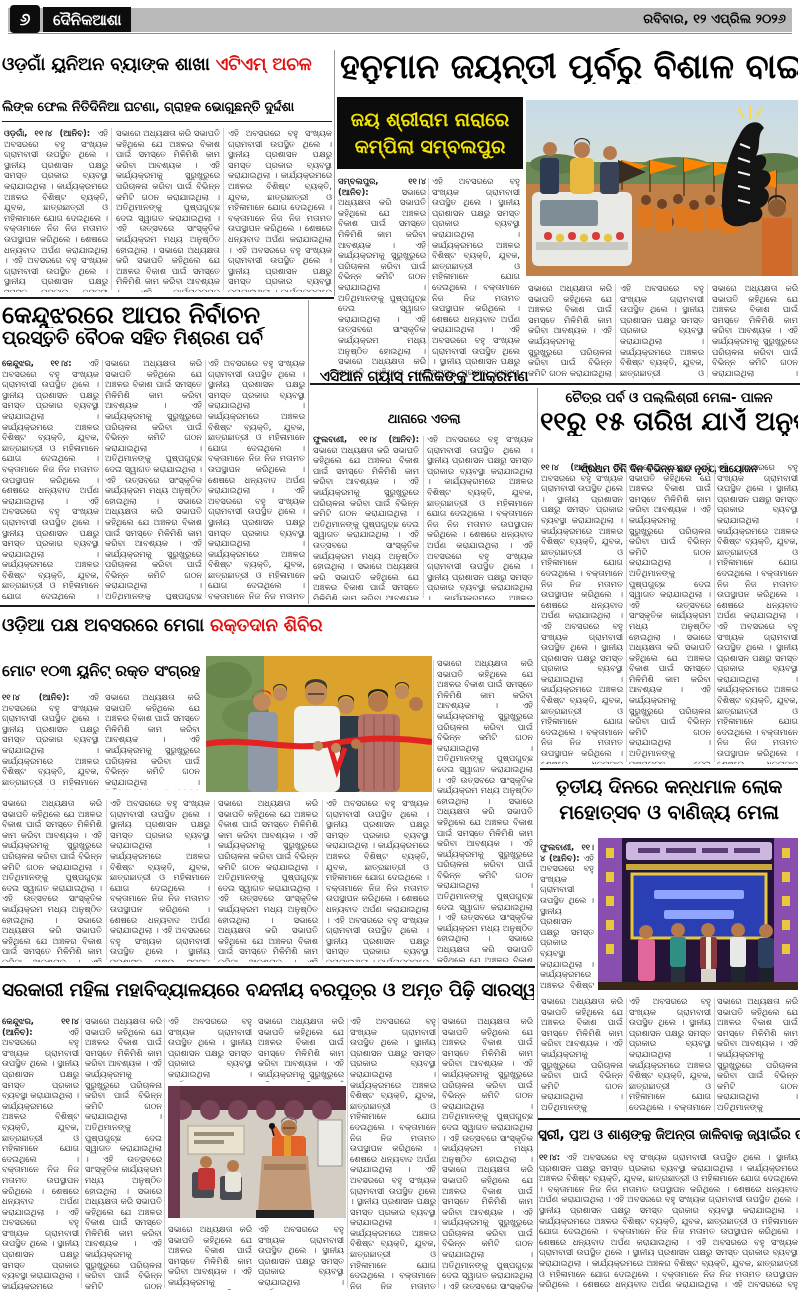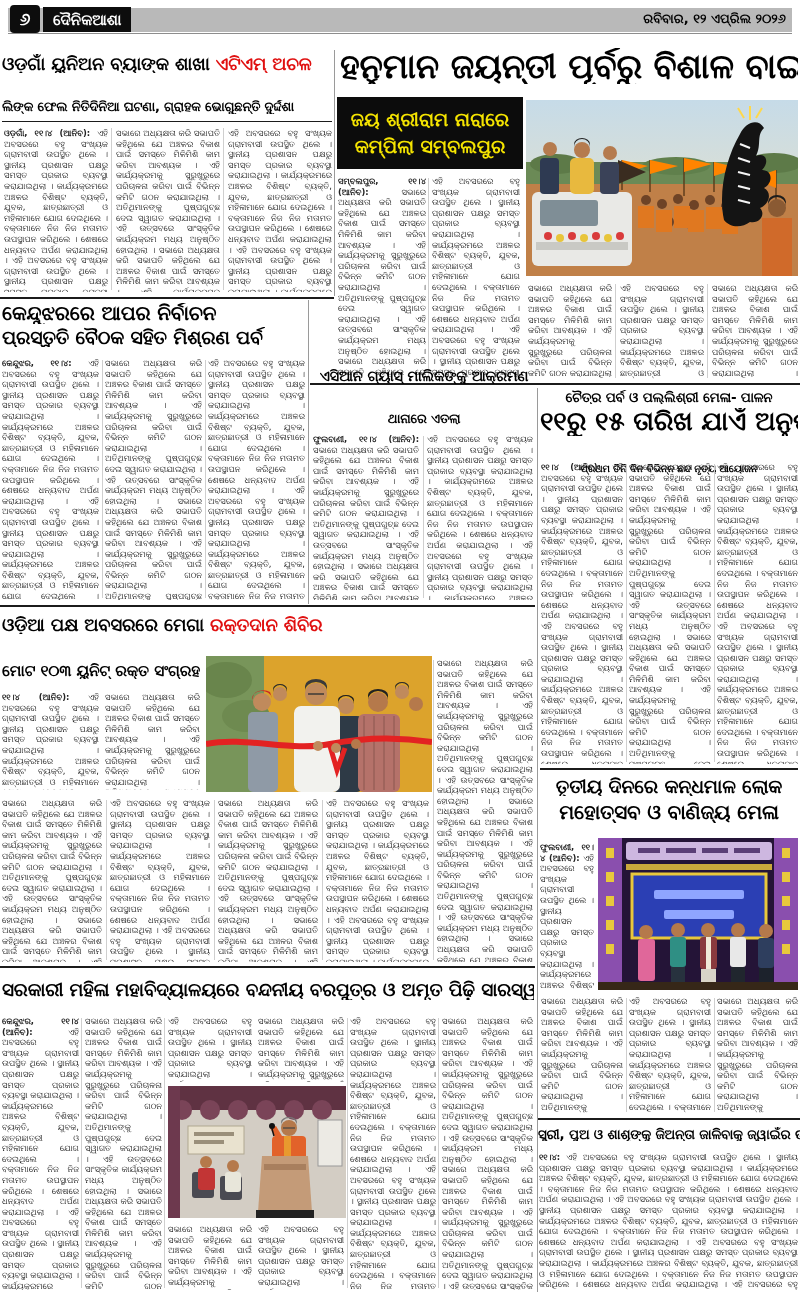--- a/index.html
+++ b/index.html
@@ -155,21 +155,21 @@
 <div class="greek" style="left:432px;top:176px;width:88px;height:202px">ଏହି ଅବସରରେ ବହୁ ସଂଖ୍ୟକ ଗ୍ରାମବାସୀ ଉପସ୍ଥିତ ଥିଲେ । ସ୍ଥାନୀୟ ପ୍ରଶାସନ ପକ୍ଷରୁ ସମସ୍ତ ପ୍ରକାର ବ୍ୟବସ୍ଥା କରାଯାଇଥିଲା । କାର୍ଯ୍ୟକ୍ରମରେ ଅଞ୍ଚଳର ବିଶିଷ୍ଟ ବ୍ୟକ୍ତି, ଯୁବକ, ଛାତ୍ରଛାତ୍ରୀ ଓ ମହିଳାମାନେ ଯୋଗ ଦେଇଥିଲେ । ବକ୍ତାମାନେ ନିଜ ନିଜ ମତାମତ ଉପସ୍ଥାପନ କରିଥିଲେ । ଶେଷରେ ଧନ୍ୟବାଦ ଅର୍ପଣ କରାଯାଇଥିଲା । ଏହି ଅବସରରେ ବହୁ ସଂଖ୍ୟକ ଗ୍ରାମବାସୀ ଉପସ୍ଥିତ ଥିଲେ । ସ୍ଥାନୀୟ ପ୍ରଶାସନ ପକ୍ଷରୁ ସମସ୍ତ ପ୍ରକାର ବ୍ୟବସ୍ଥା କରାଯାଇଥିଲା । କାର୍ଯ୍ୟକ୍ରମରେ ଅଞ୍ଚଳର ବିଶିଷ୍ଟ ବ୍ୟକ୍ତି, ଯୁବକ, ଛାତ୍ରଛାତ୍ରୀ ଓ ମହିଳାମାନେ ଯୋଗ ଦେଇଥିଲେ । ବକ୍ତାମାନେ ନିଜ ନିଜ ମତାମତ ଉପସ୍ଥାପନ କରିଥିଲେ । ଶେଷରେ ଧନ୍ୟବାଦ ଅର୍ପଣ କରାଯାଇଥିଲା । ଏହି ଅବସରରେ ବହୁ ସଂଖ୍ୟକ ଗ୍ରାମବାସୀ ଉପସ୍ଥିତ ଥିଲେ । ସ୍ଥାନୀୟ ପ୍ରଶାସନ ପକ୍ଷରୁ ସମସ୍ତ ପ୍ରକାର ବ୍ୟବସ୍ଥା କରାଯାଇଥିଲା । କାର୍ଯ୍ୟକ୍ରମରେ ଅଞ୍ଚଳର ବିଶିଷ୍ଟ ବ୍ୟକ୍ତି, ଯୁବକ, ଛାତ୍ରଛାତ୍ରୀ ଓ ମହିଳାମାନେ ଯୋଗ ଦେଇଥିଲେ । ବକ୍ତାମାନେ ନିଜ ନିଜ ମତାମତ ଉପସ୍ଥାପନ କରିଥିଲେ । ଶେଷରେ ଧନ୍ୟବାଦ ଅର୍ପଣ କରାଯାଇଥିଲା । ଏହି ଅବସରରେ ବହୁ ସଂଖ୍ୟକ ଗ୍ରାମବାସୀ ଉପସ୍ଥିତ ଥିଲେ । ସ୍ଥାନୀୟ ପ୍ରଶାସନ ପକ୍ଷରୁ ସମସ୍ତ ପ୍ରକାର ବ୍ୟବସ୍ଥା କରାଯାଇଥିଲା ।</div>
 <div class="greek" style="left:528px;top:283px;width:84px;height:96px">ସଭାରେ ଅଧ୍ୟକ୍ଷତା କରି ସଭାପତି କହିଥିଲେ ଯେ ଅଞ୍ଚଳର ବିକାଶ ପାଇଁ ସମସ୍ତେ ମିଳିମିଶି କାମ କରିବା ଆବଶ୍ୟକ । ଏହି କାର୍ଯ୍ୟକ୍ରମକୁ ସୁରୁଖୁରୁରେ ପରିଚାଳନା କରିବା ପାଇଁ ବିଭିନ୍ନ କମିଟି ଗଠନ କରାଯାଇଥିଲା । ଅତିଥିମାନଙ୍କୁ ପୁଷ୍ପଗୁଚ୍ଛ ଦେଇ ସ୍ୱାଗତ କରାଯାଇଥିଲା । ଏହି ଉତ୍ସବରେ ସାଂସ୍କୃତିକ କାର୍ଯ୍ୟକ୍ରମ ମଧ୍ୟ ଅନୁଷ୍ଠିତ ହୋଇଥିଲା । ସଭାରେ ଅଧ୍ୟକ୍ଷତା କରି ସଭାପତି କହିଥିଲେ ଯେ ଅଞ୍ଚଳର ବିକାଶ ପାଇଁ ସମସ୍ତେ ମିଳିମିଶି କାମ କରିବା ଆବଶ୍ୟକ । ଏହି କାର୍ଯ୍ୟକ୍ରମକୁ ସୁରୁଖୁରୁରେ ପରିଚାଳନା କରିବା ପାଇଁ ବିଭିନ୍ନ କମିଟି ଗଠନ କରାଯାଇଥିଲା । ଅତିଥିମାନଙ୍କୁ ପୁଷ୍ପଗୁଚ୍ଛ ଦେଇ ସ୍ୱାଗତ କରାଯାଇଥିଲା । ଏହି ଉତ୍ସବରେ ସାଂସ୍କୃତିକ କାର୍ଯ୍ୟକ୍ରମ ମଧ୍ୟ ଅନୁଷ୍ଠିତ ହୋଇଥିଲା । ସଭାରେ ଅଧ୍ୟକ୍ଷତା କରି ସଭାପତି କହିଥିଲେ ଯେ ଅଞ୍ଚଳର ବିକାଶ ପାଇଁ ସମସ୍ତେ ମିଳିମିଶି କାମ କରିବା ଆବଶ୍ୟକ । ଏହି କାର୍ଯ୍ୟକ୍ରମକୁ ସୁରୁଖୁରୁରେ ପରିଚାଳନା କରିବା ପାଇଁ ବିଭିନ୍ନ କମିଟି ଗଠନ କରାଯାଇଥିଲା । ଅତିଥିମାନଙ୍କୁ ପୁଷ୍ପଗୁଚ୍ଛ ଦେଇ ସ୍ୱାଗତ କରାଯାଇଥିଲା । ଏହି ଉତ୍ସବରେ ସାଂସ୍କୃତିକ କାର୍ଯ୍ୟକ୍ରମ ମଧ୍ୟ ଅନୁଷ୍ଠିତ ହୋଇଥିଲା ।</div>
 <div class="greek" style="left:620px;top:283px;width:84px;height:96px">ଏହି ଅବସରରେ ବହୁ ସଂଖ୍ୟକ ଗ୍ରାମବାସୀ ଉପସ୍ଥିତ ଥିଲେ । ସ୍ଥାନୀୟ ପ୍ରଶାସନ ପକ୍ଷରୁ ସମସ୍ତ ପ୍ରକାର ବ୍ୟବସ୍ଥା କରାଯାଇଥିଲା । କାର୍ଯ୍ୟକ୍ରମରେ ଅଞ୍ଚଳର ବିଶିଷ୍ଟ ବ୍ୟକ୍ତି, ଯୁବକ, ଛାତ୍ରଛାତ୍ରୀ ଓ ମହିଳାମାନେ ଯୋଗ ଦେଇଥିଲେ । ବକ୍ତାମାନେ ନିଜ ନିଜ ମତାମତ ଉପସ୍ଥାପନ କରିଥିଲେ । ଶେଷରେ ଧନ୍ୟବାଦ ଅର୍ପଣ କରାଯାଇଥିଲା । ଏହି ଅବସରରେ ବହୁ ସଂଖ୍ୟକ ଗ୍ରାମବାସୀ ଉପସ୍ଥିତ ଥିଲେ । ସ୍ଥାନୀୟ ପ୍ରଶାସନ ପକ୍ଷରୁ ସମସ୍ତ ପ୍ରକାର ବ୍ୟବସ୍ଥା କରାଯାଇଥିଲା । କାର୍ଯ୍ୟକ୍ରମରେ ଅଞ୍ଚଳର ବିଶିଷ୍ଟ ବ୍ୟକ୍ତି, ଯୁବକ, ଛାତ୍ରଛାତ୍ରୀ ଓ ମହିଳାମାନେ ଯୋଗ ଦେଇଥିଲେ । ବକ୍ତାମାନେ ନିଜ ନିଜ ମତାମତ ଉପସ୍ଥାପନ କରିଥିଲେ । ଶେଷରେ ଧନ୍ୟବାଦ ଅର୍ପଣ କରାଯାଇଥିଲା । ଏହି ଅବସରରେ ବହୁ ସଂଖ୍ୟକ ଗ୍ରାମବାସୀ ଉପସ୍ଥିତ ଥିଲେ । ସ୍ଥାନୀୟ ପ୍ରଶାସନ ପକ୍ଷରୁ ସମସ୍ତ ପ୍ରକାର ବ୍ୟବସ୍ଥା କରାଯାଇଥିଲା । କାର୍ଯ୍ୟକ୍ରମରେ ଅଞ୍ଚଳର ବିଶିଷ୍ଟ ବ୍ୟକ୍ତି, ଯୁବକ, ଛାତ୍ରଛାତ୍ରୀ ଓ ମହିଳାମାନେ ଯୋଗ ଦେଇଥିଲେ । ବକ୍ତାମାନେ ନିଜ ନିଜ ମତାମତ ଉପସ୍ଥାପନ କରିଥିଲେ । ଶେଷରେ ଧନ୍ୟବାଦ ଅର୍ପଣ କରାଯାଇଥିଲା । ଏହି ଅବସରରେ ବହୁ ସଂଖ୍ୟକ ଗ୍ରାମବାସୀ ଉପସ୍ଥିତ ଥିଲେ । ସ୍ଥାନୀୟ ପ୍ରଶାସନ ପକ୍ଷରୁ ସମସ୍ତ ପ୍ରକାର ବ୍ୟବସ୍ଥା କରାଯାଇଥିଲା ।</div>
 <div class="greek" style="left:712px;top:283px;width:86px;height:96px">ସଭାରେ ଅଧ୍ୟକ୍ଷତା କରି ସଭାପତି କହିଥିଲେ ଯେ ଅଞ୍ଚଳର ବିକାଶ ପାଇଁ ସମସ୍ତେ ମିଳିମିଶି କାମ କରିବା ଆବଶ୍ୟକ । ଏହି କାର୍ଯ୍ୟକ୍ରମକୁ ସୁରୁଖୁରୁରେ ପରିଚାଳନା କରିବା ପାଇଁ ବିଭିନ୍ନ କମିଟି ଗଠନ କରାଯାଇଥିଲା । ଅତିଥିମାନଙ୍କୁ ପୁଷ୍ପଗୁଚ୍ଛ ଦେଇ ସ୍ୱାଗତ କରାଯାଇଥିଲା । ଏହି ଉତ୍ସବରେ ସାଂସ୍କୃତିକ କାର୍ଯ୍ୟକ୍ରମ ମଧ୍ୟ ଅନୁଷ୍ଠିତ ହୋଇଥିଲା । ସଭାରେ ଅଧ୍ୟକ୍ଷତା କରି ସଭାପତି କହିଥିଲେ ଯେ ଅଞ୍ଚଳର ବିକାଶ ପାଇଁ ସମସ୍ତେ ମିଳିମିଶି କାମ କରିବା ଆବଶ୍ୟକ । ଏହି କାର୍ଯ୍ୟକ୍ରମକୁ ସୁରୁଖୁରୁରେ ପରିଚାଳନା କରିବା ପାଇଁ ବିଭିନ୍ନ କମିଟି ଗଠନ କରାଯାଇଥିଲା । ଅତିଥିମାନଙ୍କୁ ପୁଷ୍ପଗୁଚ୍ଛ ଦେଇ ସ୍ୱାଗତ କରାଯାଇଥିଲା । ଏହି ଉତ୍ସବରେ ସାଂସ୍କୃତିକ କାର୍ଯ୍ୟକ୍ରମ ମଧ୍ୟ ଅନୁଷ୍ଠିତ ହୋଇଥିଲା । ସଭାରେ ଅଧ୍ୟକ୍ଷତା କରି ସଭାପତି କହିଥିଲେ ଯେ ଅଞ୍ଚଳର ବିକାଶ ପାଇଁ ସମସ୍ତେ ମିଳିମିଶି କାମ କରିବା ଆବଶ୍ୟକ । ଏହି କାର୍ଯ୍ୟକ୍ରମକୁ ସୁରୁଖୁରୁରେ ପରିଚାଳନା କରିବା ପାଇଁ ବିଭିନ୍ନ କମିଟି ଗଠନ କରାଯାଇଥିଲା । ଅତିଥିମାନଙ୍କୁ ପୁଷ୍ପଗୁଚ୍ଛ ଦେଇ ସ୍ୱାଗତ କରାଯାଇଥିଲା । ଏହି ଉତ୍ସବରେ ସାଂସ୍କୃତିକ କାର୍ଯ୍ୟକ୍ରମ ମଧ୍ୟ ଅନୁଷ୍ଠିତ ହୋଇଥିଲା ।</div>
 <div class="vthin" style="left:428px;top:178px;height:198px"></div>
 <div class="vthin" style="left:615px;top:284px;height:94px"></div>
 <div class="vthin" style="left:707px;top:284px;height:94px"></div>
 
 <div class="rule" style="left:310px;top:383px;width:490px;height:2px"></div>
 
-<div class="abs hl nowrap" style="left:2px;top:303px;width:304px;font-size:20px">କେନ୍ଦୁଝରରେ ଆପର ନିର୍ବାଚନ</div>
+<div class="abs hl nowrap" style="left:2px;top:303px;width:304px;font-size:24px">କେନ୍ଦୁଝରରେ ଆପର ନିର୍ବାଚନ</div>
 <div class="abs hl nowrap" style="left:2px;top:327px;width:304px;font-size:19px">ପ୍ରସ୍ତୁତି ବୈଠକ ସହିତ ମିଶ୍ରଣ ପର୍ବ</div>
 <div class="greek" style="left:2px;top:358px;width:97px;height:242px"><b>କେନ୍ଦୁଝର, ୧୧।୪: </b><span>ଏହି ଅବସରରେ ବହୁ ସଂଖ୍ୟକ ଗ୍ରାମବାସୀ ଉପସ୍ଥିତ ଥିଲେ । ସ୍ଥାନୀୟ ପ୍ରଶାସନ ପକ୍ଷରୁ ସମସ୍ତ ପ୍ରକାର ବ୍ୟବସ୍ଥା କରାଯାଇଥିଲା । କାର୍ଯ୍ୟକ୍ରମରେ ଅଞ୍ଚଳର ବିଶିଷ୍ଟ ବ୍ୟକ୍ତି, ଯୁବକ, ଛାତ୍ରଛାତ୍ରୀ ଓ ମହିଳାମାନେ ଯୋଗ ଦେଇଥିଲେ । ବକ୍ତାମାନେ ନିଜ ନିଜ ମତାମତ ଉପସ୍ଥାପନ କରିଥିଲେ । ଶେଷରେ ଧନ୍ୟବାଦ ଅର୍ପଣ କରାଯାଇଥିଲା । ଏହି ଅବସରରେ ବହୁ ସଂଖ୍ୟକ ଗ୍ରାମବାସୀ ଉପସ୍ଥିତ ଥିଲେ । ସ୍ଥାନୀୟ ପ୍ରଶାସନ ପକ୍ଷରୁ ସମସ୍ତ ପ୍ରକାର ବ୍ୟବସ୍ଥା କରାଯାଇଥିଲା । କାର୍ଯ୍ୟକ୍ରମରେ ଅଞ୍ଚଳର ବିଶିଷ୍ଟ ବ୍ୟକ୍ତି, ଯୁବକ, ଛାତ୍ରଛାତ୍ରୀ ଓ ମହିଳାମାନେ ଯୋଗ ଦେଇଥିଲେ । ବକ୍ତାମାନେ ନିଜ ନିଜ ମତାମତ ଉପସ୍ଥାପନ କରିଥିଲେ । ଶେଷରେ ଧନ୍ୟବାଦ ଅର୍ପଣ କରାଯାଇଥିଲା । ଏହି ଅବସରରେ ବହୁ ସଂଖ୍ୟକ ଗ୍ରାମବାସୀ ଉପସ୍ଥିତ ଥିଲେ । ସ୍ଥାନୀୟ ପ୍ରଶାସନ ପକ୍ଷରୁ ସମସ୍ତ ପ୍ରକାର ବ୍ୟବସ୍ଥା କରାଯାଇଥିଲା । କାର୍ଯ୍ୟକ୍ରମରେ ଅଞ୍ଚଳର ବିଶିଷ୍ଟ ବ୍ୟକ୍ତି, ଯୁବକ, ଛାତ୍ରଛାତ୍ରୀ ଓ ମହିଳାମାନେ ଯୋଗ ଦେଇଥିଲେ । ବକ୍ତାମାନେ ନିଜ ନିଜ ମତାମତ ଉପସ୍ଥାପନ କରିଥିଲେ । ଶେଷରେ ଧନ୍ୟବାଦ ଅର୍ପଣ କରାଯାଇଥିଲା । ଏହି ଅବସରରେ ବହୁ ସଂଖ୍ୟକ ଗ୍ରାମବାସୀ ଉପସ୍ଥିତ ଥିଲେ । ସ୍ଥାନୀୟ ପ୍ରଶାସନ ପକ୍ଷରୁ ସମସ୍ତ ପ୍ରକାର ବ୍ୟବସ୍ଥା କରାଯାଇଥିଲା ।</span></div>
 <div class="greek" style="left:105px;top:358px;width:97px;height:242px">ସଭାରେ ଅଧ୍ୟକ୍ଷତା କରି ସଭାପତି କହିଥିଲେ ଯେ ଅଞ୍ଚଳର ବିକାଶ ପାଇଁ ସମସ୍ତେ ମିଳିମିଶି କାମ କରିବା ଆବଶ୍ୟକ । ଏହି କାର୍ଯ୍ୟକ୍ରମକୁ ସୁରୁଖୁରୁରେ ପରିଚାଳନା କରିବା ପାଇଁ ବିଭିନ୍ନ କମିଟି ଗଠନ କରାଯାଇଥିଲା । ଅତିଥିମାନଙ୍କୁ ପୁଷ୍ପଗୁଚ୍ଛ ଦେଇ ସ୍ୱାଗତ କରାଯାଇଥିଲା । ଏହି ଉତ୍ସବରେ ସାଂସ୍କୃତିକ କାର୍ଯ୍ୟକ୍ରମ ମଧ୍ୟ ଅନୁଷ୍ଠିତ ହୋଇଥିଲା । ସଭାରେ ଅଧ୍ୟକ୍ଷତା କରି ସଭାପତି କହିଥିଲେ ଯେ ଅଞ୍ଚଳର ବିକାଶ ପାଇଁ ସମସ୍ତେ ମିଳିମିଶି କାମ କରିବା ଆବଶ୍ୟକ । ଏହି କାର୍ଯ୍ୟକ୍ରମକୁ ସୁରୁଖୁରୁରେ ପରିଚାଳନା କରିବା ପାଇଁ ବିଭିନ୍ନ କମିଟି ଗଠନ କରାଯାଇଥିଲା । ଅତିଥିମାନଙ୍କୁ ପୁଷ୍ପଗୁଚ୍ଛ ଦେଇ ସ୍ୱାଗତ କରାଯାଇଥିଲା । ଏହି ଉତ୍ସବରେ ସାଂସ୍କୃତିକ କାର୍ଯ୍ୟକ୍ରମ ମଧ୍ୟ ଅନୁଷ୍ଠିତ ହୋଇଥିଲା । ସଭାରେ ଅଧ୍ୟକ୍ଷତା କରି ସଭାପତି କହିଥିଲେ ଯେ ଅଞ୍ଚଳର ବିକାଶ ପାଇଁ ସମସ୍ତେ ମିଳିମିଶି କାମ କରିବା ଆବଶ୍ୟକ । ଏହି କାର୍ଯ୍ୟକ୍ରମକୁ ସୁରୁଖୁରୁରେ ପରିଚାଳନା କରିବା ପାଇଁ ବିଭିନ୍ନ କମିଟି ଗଠନ କରାଯାଇଥିଲା । ଅତିଥିମାନଙ୍କୁ ପୁଷ୍ପଗୁଚ୍ଛ ଦେଇ ସ୍ୱାଗତ କରାଯାଇଥିଲା । ଏହି ଉତ୍ସବରେ ସାଂସ୍କୃତିକ କାର୍ଯ୍ୟକ୍ରମ ମଧ୍ୟ ଅନୁଷ୍ଠିତ ହୋଇଥିଲା ।</div>
 <div class="greek" style="left:208px;top:358px;width:97px;height:242px">ଏହି ଅବସରରେ ବହୁ ସଂଖ୍ୟକ ଗ୍ରାମବାସୀ ଉପସ୍ଥିତ ଥିଲେ । ସ୍ଥାନୀୟ ପ୍ରଶାସନ ପକ୍ଷରୁ ସମସ୍ତ ପ୍ରକାର ବ୍ୟବସ୍ଥା କରାଯାଇଥିଲା । କାର୍ଯ୍ୟକ୍ରମରେ ଅଞ୍ଚଳର ବିଶିଷ୍ଟ ବ୍ୟକ୍ତି, ଯୁବକ, ଛାତ୍ରଛାତ୍ରୀ ଓ ମହିଳାମାନେ ଯୋଗ ଦେଇଥିଲେ । ବକ୍ତାମାନେ ନିଜ ନିଜ ମତାମତ ଉପସ୍ଥାପନ କରିଥିଲେ । ଶେଷରେ ଧନ୍ୟବାଦ ଅର୍ପଣ କରାଯାଇଥିଲା । ଏହି ଅବସରରେ ବହୁ ସଂଖ୍ୟକ ଗ୍ରାମବାସୀ ଉପସ୍ଥିତ ଥିଲେ । ସ୍ଥାନୀୟ ପ୍ରଶାସନ ପକ୍ଷରୁ ସମସ୍ତ ପ୍ରକାର ବ୍ୟବସ୍ଥା କରାଯାଇଥିଲା । କାର୍ଯ୍ୟକ୍ରମରେ ଅଞ୍ଚଳର ବିଶିଷ୍ଟ ବ୍ୟକ୍ତି, ଯୁବକ, ଛାତ୍ରଛାତ୍ରୀ ଓ ମହିଳାମାନେ ଯୋଗ ଦେଇଥିଲେ । ବକ୍ତାମାନେ ନିଜ ନିଜ ମତାମତ ଉପସ୍ଥାପନ କରିଥିଲେ । ଶେଷରେ ଧନ୍ୟବାଦ ଅର୍ପଣ କରାଯାଇଥିଲା । ଏହି ଅବସରରେ ବହୁ ସଂଖ୍ୟକ ଗ୍ରାମବାସୀ ଉପସ୍ଥିତ ଥିଲେ । ସ୍ଥାନୀୟ ପ୍ରଶାସନ ପକ୍ଷରୁ ସମସ୍ତ ପ୍ରକାର ବ୍ୟବସ୍ଥା କରାଯାଇଥିଲା । କାର୍ଯ୍ୟକ୍ରମରେ ଅଞ୍ଚଳର ବିଶିଷ୍ଟ ବ୍ୟକ୍ତି, ଯୁବକ, ଛାତ୍ରଛାତ୍ରୀ ଓ ମହିଳାମାନେ ଯୋଗ ଦେଇଥିଲେ । ବକ୍ତାମାନେ ନିଜ ନିଜ ମତାମତ ଉପସ୍ଥାପନ କରିଥିଲେ । ଶେଷରେ ଧନ୍ୟବାଦ ଅର୍ପଣ କରାଯାଇଥିଲା । ଏହି ଅବସରରେ ବହୁ ସଂଖ୍ୟକ ଗ୍ରାମବାସୀ ଉପସ୍ଥିତ ଥିଲେ । ସ୍ଥାନୀୟ ପ୍ରଶାସନ ପକ୍ଷରୁ ସମସ୍ତ ପ୍ରକାର ବ୍ୟବସ୍ଥା କରାଯାଇଥିଲା ।</div>
 <div class="vthin" style="left:102px;top:360px;height:238px"></div>
 <div class="vthin" style="left:205px;top:360px;height:238px"></div>
 <div class="vline" style="left:308px;top:300px;height:304px"></div>
 
 <div class="abs hl nowrap ctr" style="left:312px;top:369px;width:224px;font-size:14.5px">ଏସିଆନ ଗ୍ୟାସ୍ ମାଲିକଙ୍କୁ ଆକ୍ରମଣ</div>
 <div class="abs hl nowrap ctr" style="left:312px;top:412px;width:224px;font-size:13px">ଥାନାରେ ଏତଲା</div>

